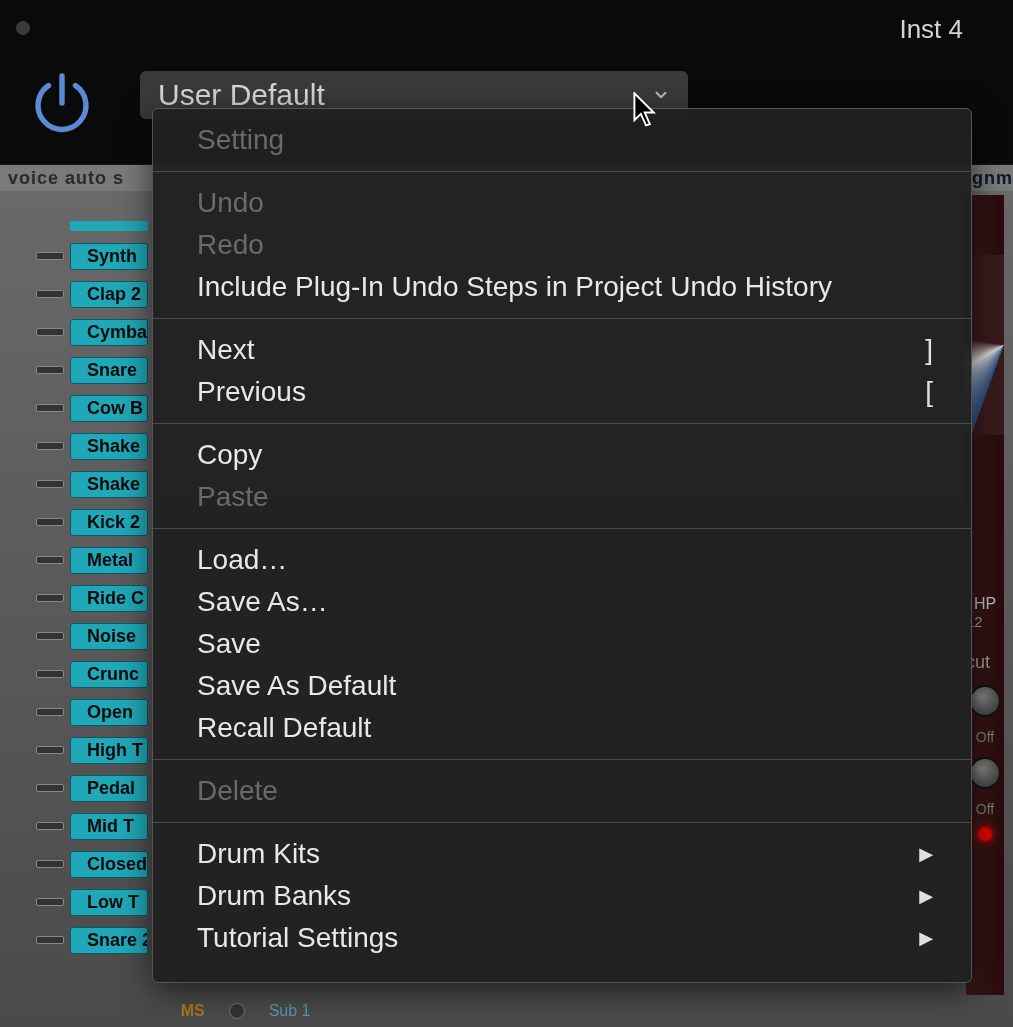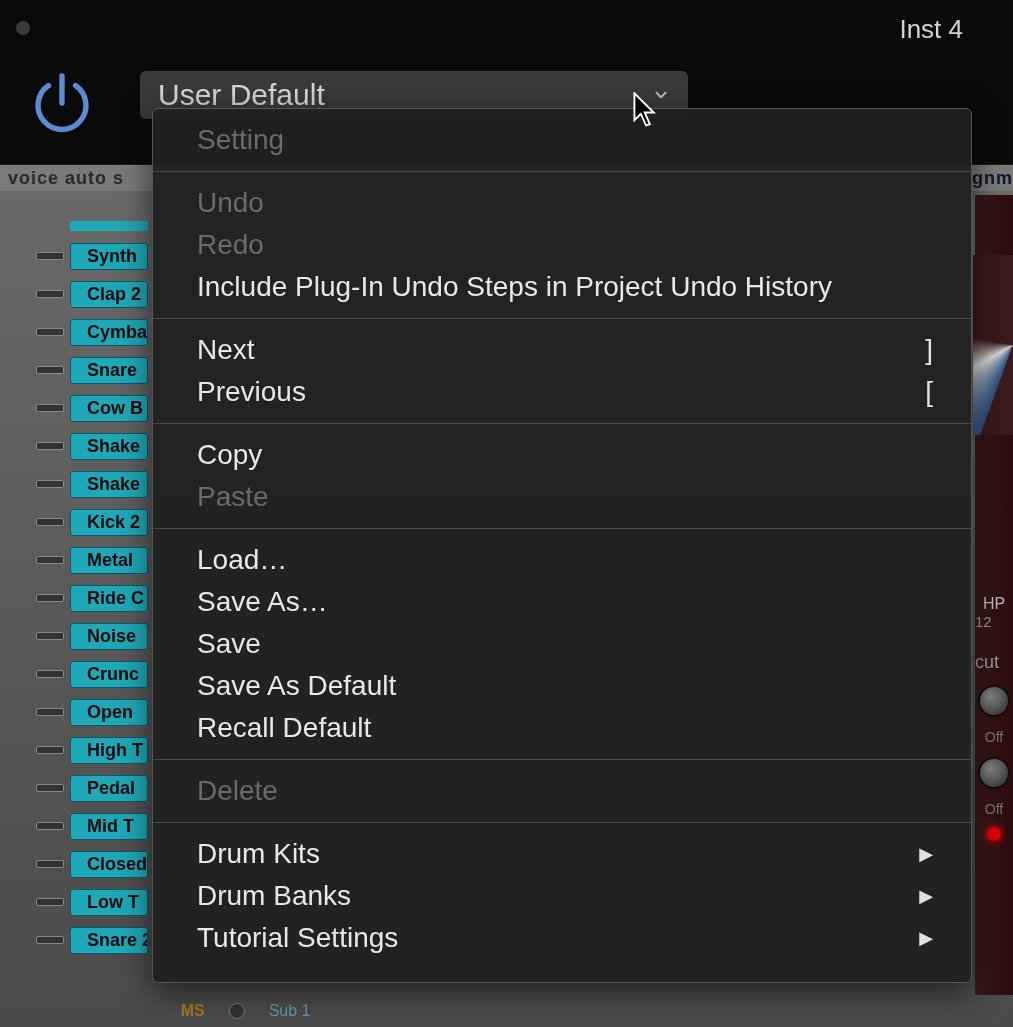--- a/index.html
+++ b/index.html
@@ -150,21 +150,21 @@
     .progress-bar {
       position: absolute;
       left: 70px;
       top: 56px;
       width: 78px;
       height: 10px;
       background: #1fa8b8;
     }
     .right-panel {
       position: absolute;
-      right: 0;
+      right: 9px;
       top: 30px;
       width: 38px;
       height: 800px;
       background: linear-gradient(90deg, #3a1a1a, #2a0a0a);
     }
     .right-label {
       color: #bbb;
       font-size: 16px;
       text-align: center;
       margin-top: 400px;

